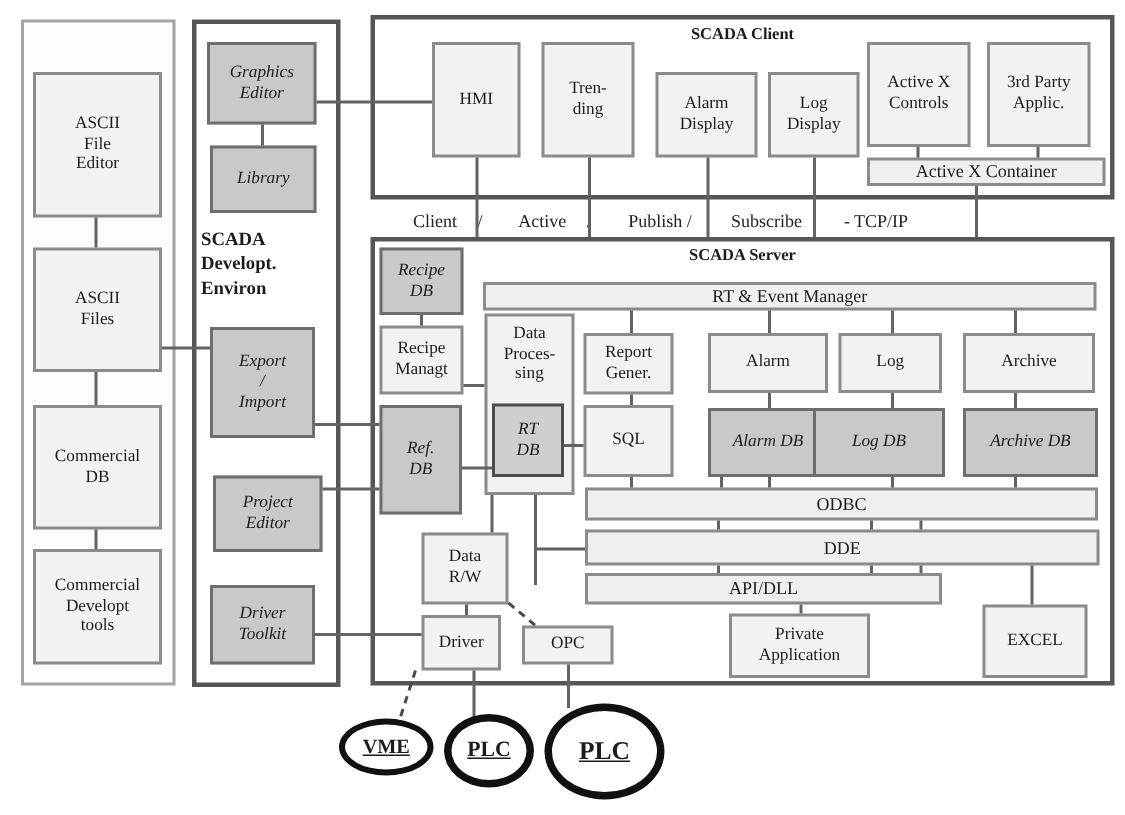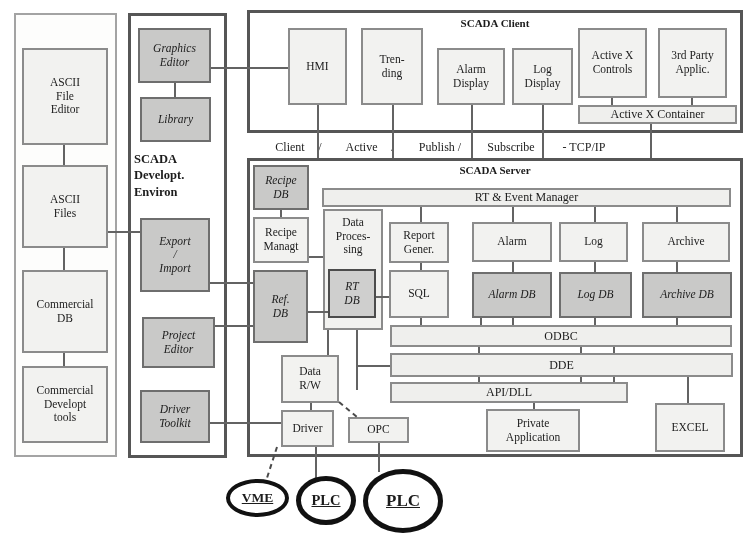--- a/index.html
+++ b/index.html
@@ -127,21 +127,21 @@
   <div class="box gray rtdb" style="left:328px;top:269px;width:48px;height:49px;"><span>RT
 DB</span></div>
 
   <div class="box" style="left:389px;top:222px;width:60px;height:41px;"><span>Report
 Gener.</span></div>
   <div class="box" style="left:389px;top:270px;width:60px;height:48px;"><span>SQL</span></div>
 
   <div class="box" style="left:472px;top:222px;width:80px;height:40px;"><span>Alarm</span></div>
   <div class="box gray" style="left:472px;top:272px;width:80px;height:46px;"><span>Alarm DB</span></div>
   <div class="box" style="left:559px;top:222px;width:69px;height:40px;"><span>Log</span></div>
-  <div class="box gray" style="left:559px;top:272px;width:73px;height:46px;"><span>Log DB</span></div>
+  <div class="box gray" style="left:542px;top:272px;width:88px;height:46px;"><span>Log DB</span></div>
   <div class="box" style="left:642px;top:222px;width:88px;height:40px;"><span>Archive</span></div>
   <div class="box gray" style="left:642px;top:272px;width:90px;height:46px;"><span>Archive DB</span></div>
 
   <div class="bar" style="left:390px;top:325px;width:342px;height:22px;">
       <span>ODBC</span>
     </div>
   <div class="bar" style="left:390px;top:353px;width:343px;height:24px;">
       <span>DDE</span>
     </div>
   <div class="bar" style="left:390px;top:382px;width:238px;height:21px;text-align:right;">

